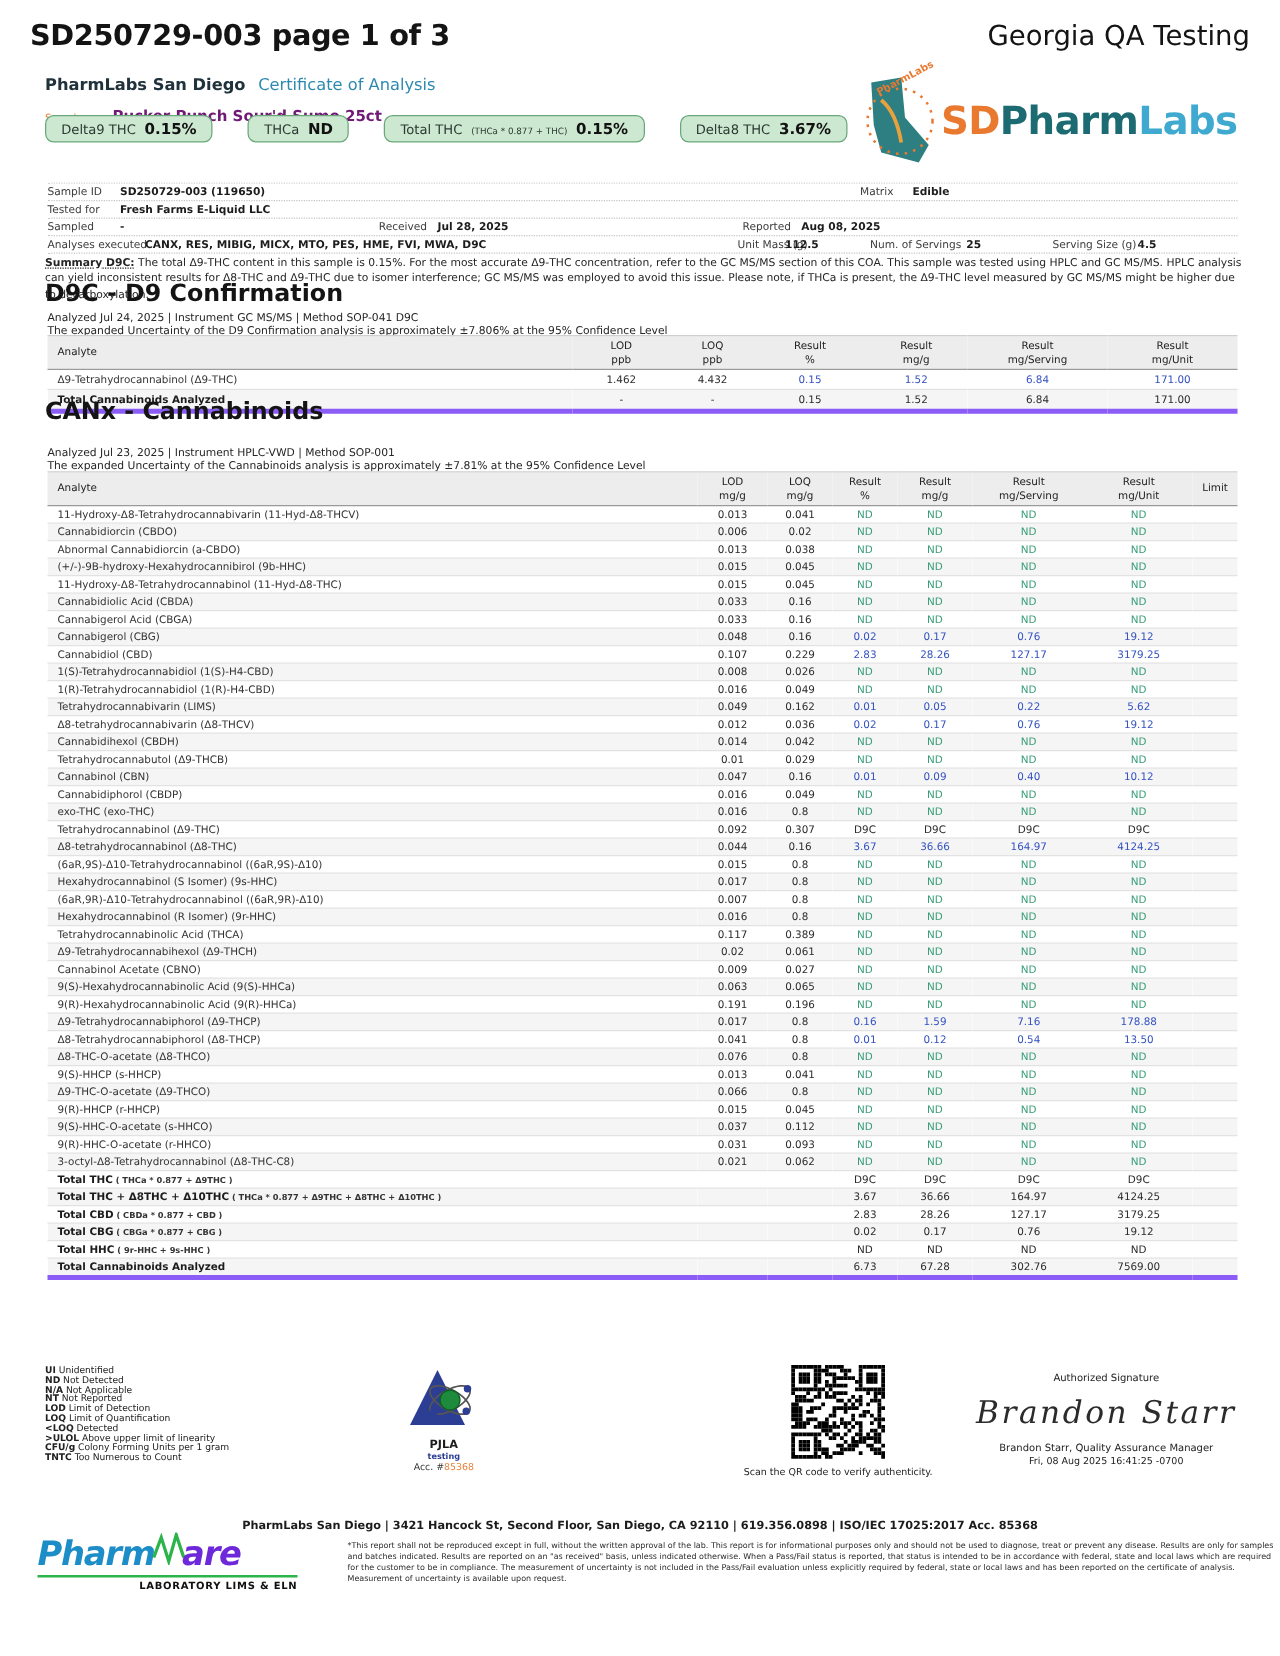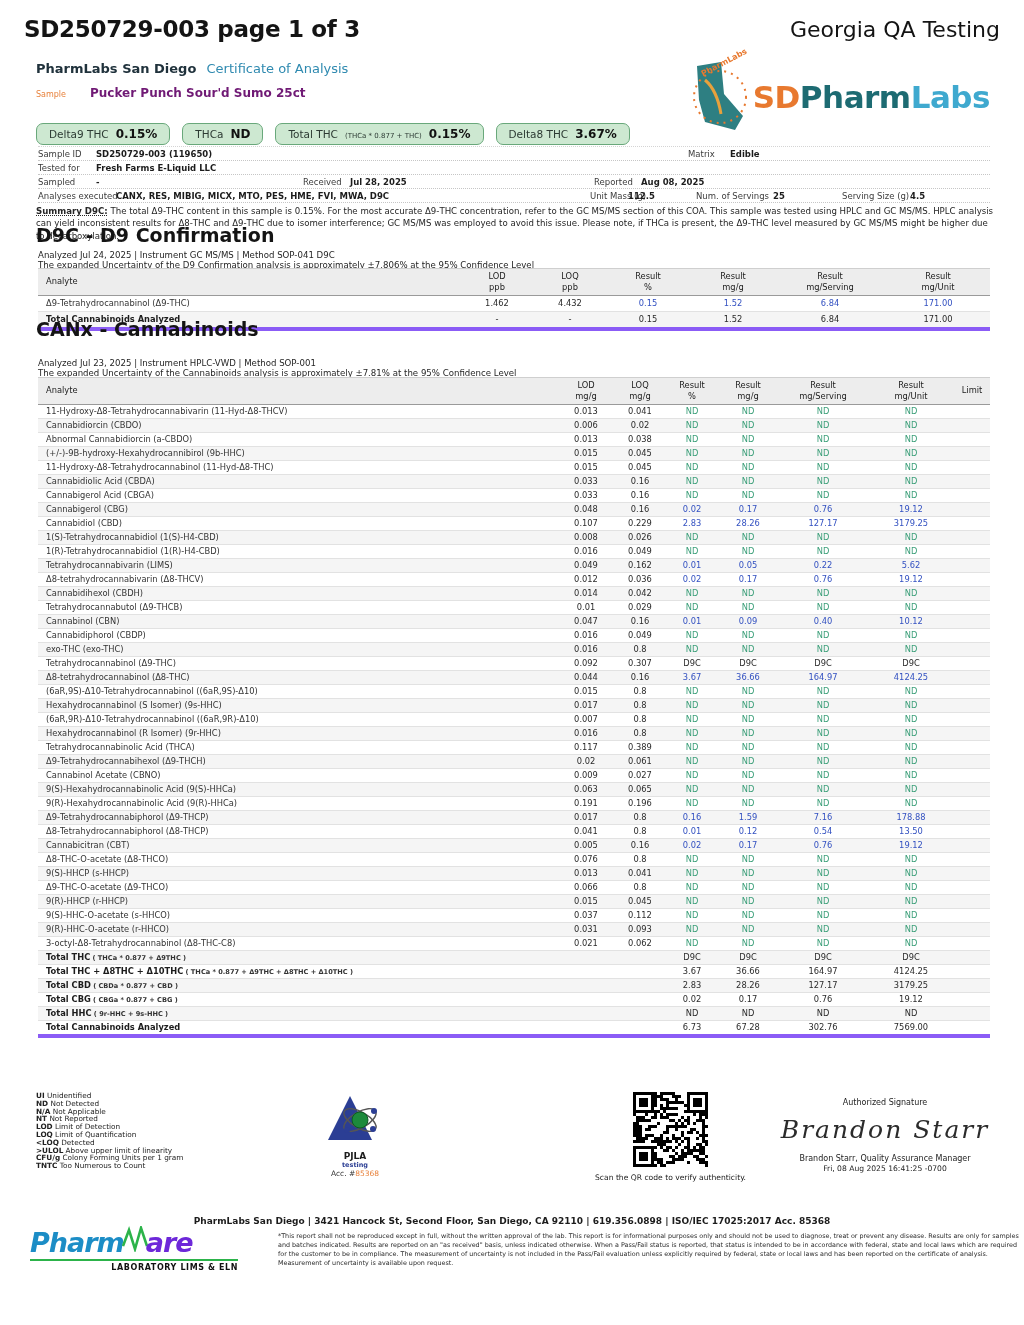--- a/index.html
+++ b/index.html
@@ -8,21 +8,21 @@
   
   .top-row{position:absolute;left:24px;top:16px;right:24px;display:flex;justify-content:space-between;align-items:baseline}
   .doc-id{font-size:23px;font-weight:600;color:#141414;letter-spacing:-.3px}
   .location{font-size:22px;font-weight:500;color:#141414}
   .lab-line{position:absolute;left:36px;top:61px;font-size:13px}
   .lab-name{font-weight:700;color:#20323c}
   .coa{color:#2f8ab0;margin-left:6px}
   .sample-line{position:absolute;left:36px;top:86px;display:flex;align-items:baseline}
   .sample-lbl{color:#e8823c;font-size:8px;margin-right:24px}
   .sample-name{font-size:12px;font-weight:700;color:#701a75}
-  .badges{position:absolute;left:36px;top:123px;display:flex;gap:12px}
+  .badges{position:absolute;left:36px;top:92px;display:flex;gap:28px}
   .badge{background:#cde8d1;border:1.5px solid #69a87b;border-radius:7px;padding:3px 12px;
          display:flex;align-items:baseline;gap:7px;font-size:10.5px;color:#2c3a33}
   .badge .fmla{font-size:7px}
   .badge b{font-size:12px;color:#111}
   
   .logo{position:absolute;right:34px;top:60px;display:flex;align-items:center}
   .logo-text{font-size:31px;font-weight:700;letter-spacing:-.5px;margin-left:4px}
   .logo-sd{color:#e8792f}.logo-ph{color:#1d6b72}.logo-lb{color:#3fa9cf;font-weight:600}
   .ca-wrap{position:relative;width:58px;height:74px}
   .arc-text{position:absolute;left:8px;top:-2px;color:#e8792f;font-size:8px;font-weight:700;transform:rotate(-28deg)}
@@ -595,30 +595,20 @@
           <td class="c"></td>
         </tr>
         <tr class="">
           <td class="a"><span>Δ8-Tetrahydrocannabiphorol (Δ8-THCP)</span></td>
           <td class="c pl">0.041</td>
           <td class="c pl">0.8</td>
           <td class="c num">0.01</td>
           <td class="c num">0.12</td>
           <td class="c num">0.54</td>
           <td class="c num">13.50</td>
-          <td class="c"></td>
-        </tr>
-        <tr class="">
-          <td class="a"><span>Cannabicitran (CBT)</span></td>
-          <td class="c pl">0.005</td>
-          <td class="c pl">0.16</td>
-          <td class="c num">0.02</td>
-          <td class="c num">0.17</td>
-          <td class="c num">0.76</td>
-          <td class="c num">19.12</td>
           <td class="c"></td>
         </tr>
         <tr class="">
           <td class="a"><span>Δ8-THC-O-acetate (Δ8-THCO)</span></td>
           <td class="c pl">0.076</td>
           <td class="c pl">0.8</td>
           <td class="c nd">ND</td>
           <td class="c nd">ND</td>
           <td class="c nd">ND</td>
           <td class="c nd">ND</td>

